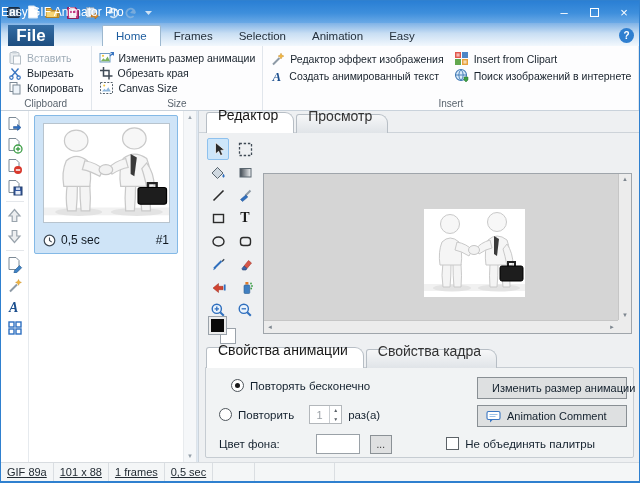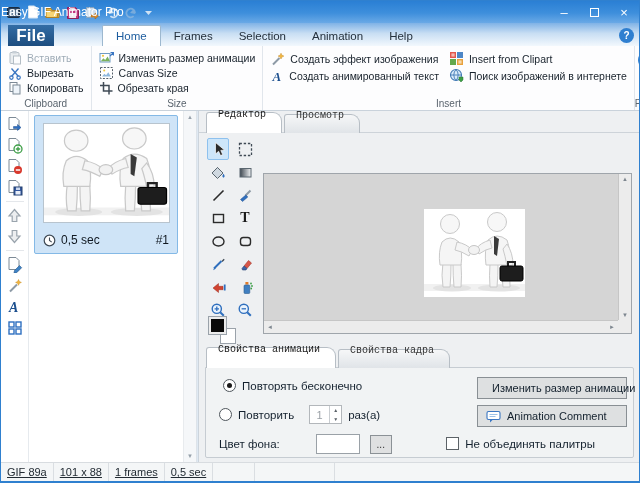--- a/index.html
+++ b/index.html
@@ -56,22 +56,22 @@
     font-size:12px; color:#101820; gap:5px; }
   .thumb-num { margin-left:auto; }
 
   .frame-scroll { position:absolute; left:182px; top:0; width:14px; height:100%; background:#f5f7f9;
     border-left:1px solid #e8ebee; border-right:1px solid #dde3e9; }
   .fs-arrow { position:absolute; left:0; width:100%; text-align:center; font-size:6px; color:#96a0aa; }
 
   .editor { position:absolute; left:197px; top:0; right:0; height:100%; background:#eef0f2; border-left:1px solid #ccd4dc; }
   .ed-sep { position:absolute; top:21px; left:0; right:0; height:1px; background:#cdd3d9; }
   .tabs { display:flex; gap:2px; align-items:flex-end; position:absolute; top:0; left:7px; height:22px; z-index:1; }
-  .xtab { height:19px; padding:0 15px 17px 11px; font-size:10px; color:#333; display:flex; align-items:center;
-    background:linear-gradient(180deg,#f6f7f8,#e0e4e8); border:1px solid #b7bec5; border-bottom:none; border-radius:3px 9px 0 0;font-family:Liberation Mono, monospace; }
+  .xtab { height:19px; padding:0 15px 17px 11px; font-size:14px; color:#333; display:flex; align-items:center;
+    background:linear-gradient(180deg,#f6f7f8,#e0e4e8); border:1px solid #b7bec5; border-bottom:none; border-radius:3px 9px 0 0; }
   .xtab.active { background:#fff; height:21px; color:#1a1a1a; position:relative; z-index:2; }
 
   .tools { position:absolute; left:8px; top:27px; display:grid; grid-template-columns:22px 22px; gap:1px 5px; }
   .tool { width:22px; height:22px; display:flex; align-items:center; justify-content:center; border:1px solid transparent; border-radius:2px; }
   .tool.selected { background:#cde6fa; border:1px solid #8ec1ee; }
   .tool-T { font-family:"Liberation Serif","DejaVu Serif",serif; font-size:14px; font-weight:bold; color:#1a1a1a; }
 
   .swatches { position:absolute; left:10px; top:206px; width:30px; height:30px; }
   .sw-white { position:absolute; left:11px; top:11px; width:16px; height:16px; background:#fff; border:1px solid #9aa2aa; }
   .sw-black { position:absolute; left:0; top:0; width:17px; height:17px; background:#0a0a0a;
@@ -204,21 +204,21 @@
       <div class="tb-ctl">×</div>
     </div>
   </div>
 
   <div class="tabrow">
     <div class="file-btn">File</div>
     <div class="rtab active">Home</div>
     <div class="rtab">Frames</div>
     <div class="rtab">Selection</div>
     <div class="rtab">Animation</div>
-    <div class="rtab">Help</div>
+    <div class="rtab">Easy</div>
     <div class="help-circle">?</div>
   </div>
 
   <div class="ribbon">
 
     <div class="rgroup">
       <div class="ritem disabled">
         <svg width="14" height="15">
             <rect x="2" y="2.5" width="9" height="11" rx="1" fill="#e9edf0" stroke="#b3bdc5"></rect>
             <rect x="4.2" y="1" width="4.6" height="2.6" rx="0.8" fill="#c7cfd6"></rect>
@@ -249,46 +249,46 @@
       <div class="ritem">
         <svg width="15" height="14">
             <rect x="1" y="2.5" width="10" height="8.5" fill="#fff" stroke="#6f9bc4"></rect>
             <path d="M1.8 10.2 l2.6-3 1.8 1.8 2.4-3.4 2.4 4.6z" fill="#7cb25e"></path>
             <circle cx="4" cy="4.8" r="1.1" fill="#f0c63d"></circle>
             <path d="M11.5 1.5 h3 v3 M14.5 1.5 l-3.5 3.5" stroke="#3a76c2" stroke-width="1.2" fill="none"></path>
           </svg>
         <span>Изменить размер анимации</span>
       </div>
       <div class="ritem">
+        <svg width="14" height="14">
+            <path d="M4.5 1 v9 h9" fill="none" stroke="#3f4a55" stroke-width="1.5"></path>
+            <path d="M1 4.5 h9 v9" fill="none" stroke="#3f4a55" stroke-width="1.5"></path>
+          </svg>
+        <span>Обрезать края</span>
+      </div>
+      <div class="ritem">
         <svg width="15" height="14">
             <rect x="1.5" y="1.5" width="12" height="11" fill="#fff" stroke="#55606b" stroke-dasharray="2 1.4"></rect>
             <path d="M3 10.5 l2.4-2.8 1.7 1.6 2.2-3 2.5 4.2z" fill="#8fb8dd"></path>
             <circle cx="5.2" cy="4.6" r="1" fill="#f0c63d"></circle>
           </svg>
         <span>Canvas Size</span>
-      </div>
-      <div class="ritem">
-        <svg width="14" height="14">
-            <path d="M4.5 1 v9 h9" fill="none" stroke="#3f4a55" stroke-width="1.5"></path>
-            <path d="M1 4.5 h9 v9" fill="none" stroke="#3f4a55" stroke-width="1.5"></path>
-          </svg>
-        <span>Обрезать края</span>
       </div>
       <div class="rgroup-label">Size</div>
     </div>
 
     <div class="rgroup">
       <div class="insert-cols">
         <div class="icol">
           <div class="ritem">
             <svg width="15" height="14">
                 <line x1="3" y1="12.5" x2="9.5" y2="6" stroke="#8d9aa6" stroke-width="2"></line>
                 <path d="M11 1.2 l0.9 2 2 .9 -2 .9 -.9 2 -.9 -2 -2 -.9 2 -.9z" fill="#f2b63e" stroke="#c98f2a" stroke-width="0.5"></path>
               </svg>
-            <span>Создать эффект изображения</span>
+            <span>Редактор эффект изображения</span>
           </div>
           <div class="ritem">
             <svg width="14" height="14">
                 <text x="2.5" y="12" font-family="Liberation Serif, DejaVu Serif, serif" font-size="13" font-style="italic" font-weight="bold" fill="#1c4f8e">A</text>
               </svg>
             <span>Создать анимированный текст</span>
           </div>
         </div>
         <div class="icol right">
           <div class="ritem">
@@ -560,21 +560,21 @@
         <div class="cv-corner"></div>
       </div>
 
       <div class="props">
         <div class="tabs">
           <div class="xtab active">Свойства анимации</div>
           <div class="xtab">Свойства кадра</div>
         </div>
         <div class="props-body">
 
-          <div class="prow" style="left:17px;top:11px">
+          <div class="prow" style="left:25px;top:11px">
             <span class="radio checked"></span>
             <span>Повторять бесконечно</span>
           </div>
 
           <div class="prow" style="left:13px;top:37px">
             <span class="radio"></span>
             <span>Повторить</span>
             <span class="spinner" style="margin-left:9px">
               <span class="spin-val">1</span>
               <span class="spin-btns">

